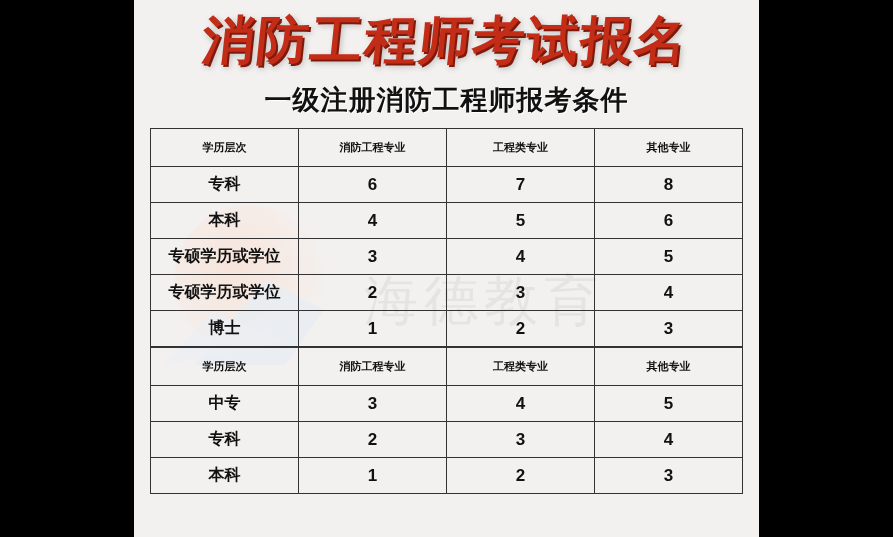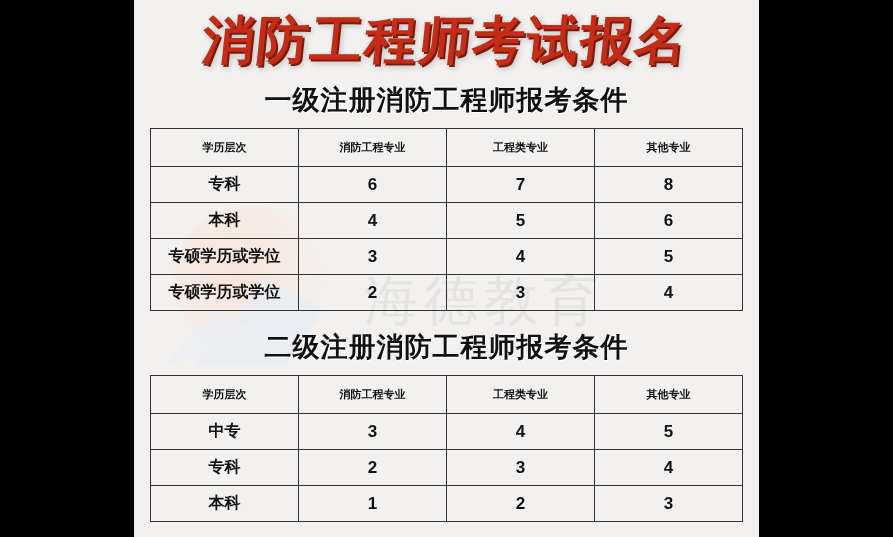--- a/index.html
+++ b/index.html
@@ -194,24 +194,29 @@
             <td class="num">3</td>
             <td class="num">4</td>
             <td class="num">5</td>
           </tr>
           <tr>
             <td>专硕学历或学位</td>
             <td class="num">2</td>
             <td class="num">3</td>
             <td class="num">4</td>
           </tr>
+          <tr>
+            <td>博士</td>
+            <td class="num">1</td>
+            <td class="num">2</td>
+            <td class="num">3</td>
+          </tr>
         </tbody>
       </table>
 
-      <h2 class="section-title second">二级注册消防工程师报考条件</h2>
 
       <table class="grid">
         <tbody>
           <tr class="header">
             <td class="col0">学历层次</td>
             <td class="col1">消防工程专业</td>
             <td class="col2">工程类专业</td>
             <td class="col3">其他专业</td>
           </tr>
           <tr>

